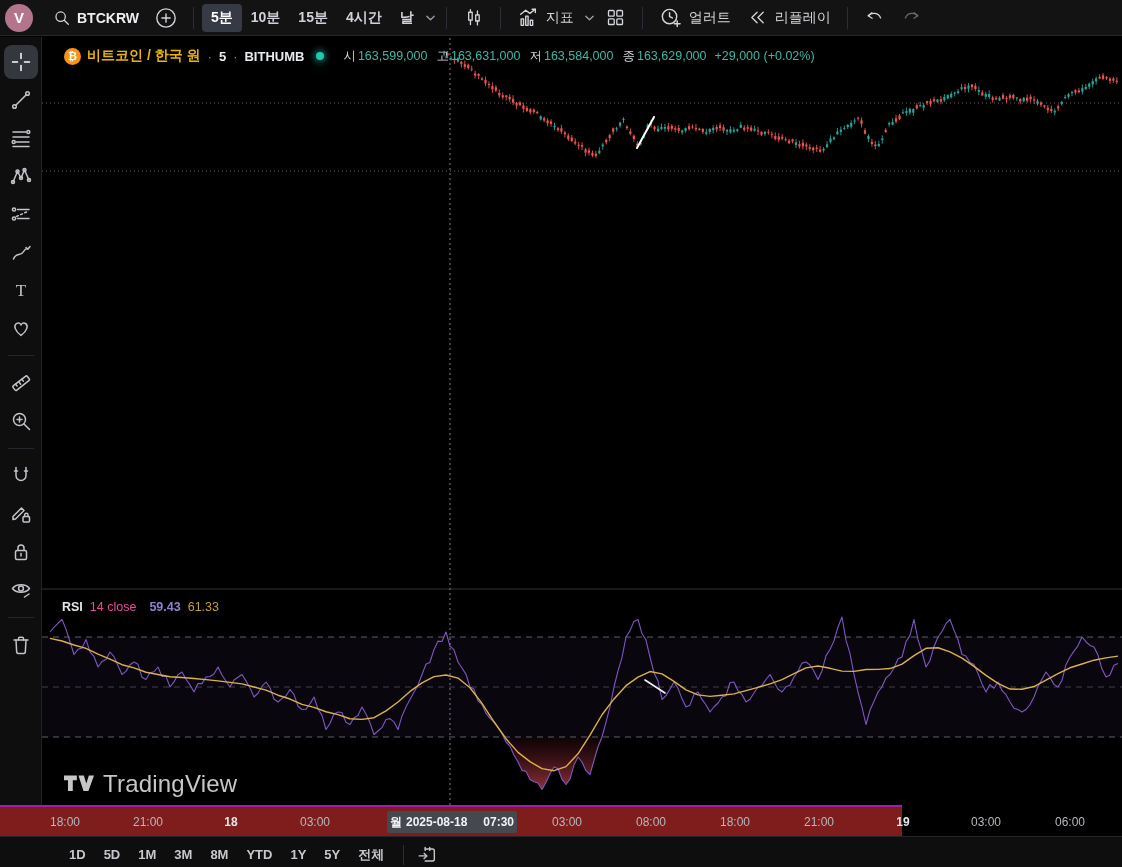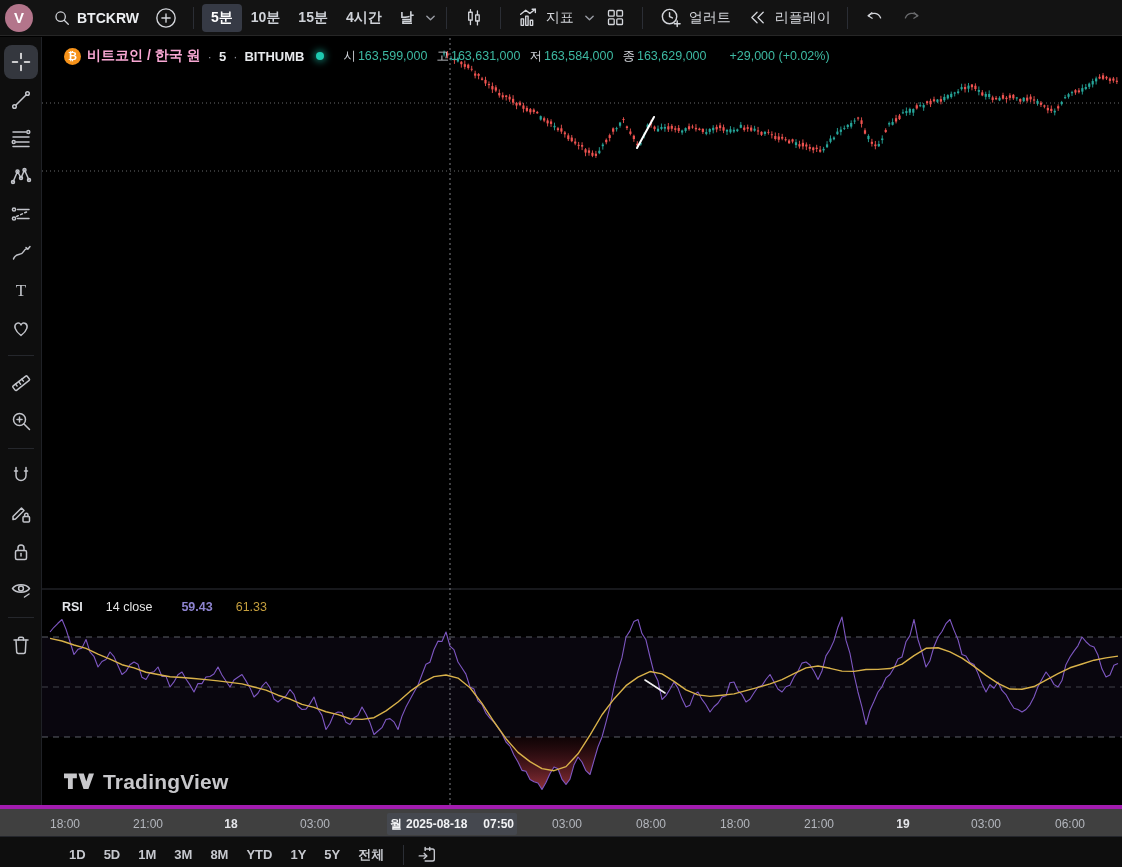--- a/index.html
+++ b/index.html
@@ -31,39 +31,39 @@
     justify-content:center;color:#c2c4ca;cursor:pointer;flex:0 0 auto}
   .sbtn.selected{background:#34373e;color:#fff}
   .ssep{width:26px;height:1px;background:#25272c;margin:6px 0 10px 0;flex:0 0 auto}
 
   
   .chart{position:absolute;left:42px;top:37px;width:1080px;height:768px;background:#000;overflow:hidden}
   #chart-svg{position:absolute;left:0;top:0}
   .legend{position:absolute;left:22px;top:10px;display:flex;align-items:center;gap:6px;z-index:3;white-space:nowrap}
   .btc{width:17px;height:17px;border-radius:50%;background:#f7931a;color:#fff;font-size:11px;font-weight:700;
     display:flex;align-items:center;justify-content:center}
-  .symname{font-size:14px;font-weight:600;color:#f9a8d4;cursor:pointer}
+  .symname{font-size:14px;font-weight:600;color:#eab308;cursor:pointer}
   .symsep{color:#8a8d95;font-size:13px;margin:0 1px}
   .symsub{font-size:13px;font-weight:600;color:#e8eaed}
   .statusdot{width:8px;height:8px;border-radius:50%;background:#1ec9b0;box-shadow:0 0 7px 2px rgba(30,201,176,.55);margin:0 6px}
   .ohlc{display:flex;align-items:center;gap:2px;font-size:12.5px}
   .olabel{color:#cfd2d8;margin-left:7px}
   .oval{color:#3db9a2}
-  .chg{color:#3db9a2;font-size:12.5px;margin-left:21px}
-  .rsi-legend{position:absolute;left:20px;top:563px;display:flex;align-items:baseline;gap:23px;z-index:3;font-size:12.5px}
+  .chg{color:#3db9a2;font-size:12.5px;margin-left:6px}
+  .rsi-legend{position:absolute;left:20px;top:563px;display:flex;align-items:baseline;gap:7px;z-index:3;font-size:12.5px}
   .rsi-t{color:#e3e5e9;font-weight:700}
-  .rsi-p{color:#e5e5e5}
+  .rsi-p{color:#ec4899}
   .rsi-v{color:#8d83cf;font-weight:600;margin-left:6px}
   .rsi-m{color:#c59f3e;font-weight:400}
   .watermark{position:absolute;left:22px;top:733px;display:flex;align-items:center;gap:9px;color:#c7c7ca;z-index:3}
-  .wm-text{font-size:21px;font-weight:700;letter-spacing:.2px}
+  .wm-text{font-size:24px;font-weight:400;letter-spacing:.2px}
 
   
-  .timeaxis{position:absolute;left:0;top:805px;width:1122px;height:31px;background:#404040;
-    border-top:4px solid #a21caf;box-sizing:border-box;z-index:4}
+  .timeaxis{position:absolute;left:0;top:805px;width:902px;height:31px;background:#7f1d1d;
+    border-top:2px solid #a21caf;box-sizing:border-box;z-index:4}
   .tick{position:absolute;top:8px;transform:translateX(-50%);font-size:12px;color:#b4b7be;white-space:nowrap}
   .tick.major{color:#e4e5e9;font-weight:600}
   .datebox{position:absolute;left:387px;top:4px;width:130px;height:22px;background:#45484f;border-radius:2px;
     display:flex;align-items:center;justify-content:center;gap:4px;color:#f2f3f5;font-size:12px;font-weight:700}
   .datebox .gap{width:8px}
 
   
   .bottombar{position:absolute;left:0;top:836px;width:1122px;height:36px;background:#0e0e0e;
     border-top:1px solid #24262c;display:flex;align-items:center;padding-left:60px;box-sizing:border-box;z-index:5}
   .range{color:#c6c8ce;font-size:13px;font-weight:600;padding:4px 9px;border-radius:4px;cursor:pointer}
@@ -749,21 +749,21 @@
     <span class="tick" style="left:651px">08:00</span>
     <span class="tick" style="left:735px">18:00</span>
     <span class="tick" style="left:819px">21:00</span>
     <span class="tick major" style="left:903px">19</span>
     <span class="tick" style="left:986px">03:00</span>
     <span class="tick" style="left:1070px">06:00</span>
     <div class="datebox">
       <span>월</span>
       <span>2025-08-18</span>
       <span class="gap"></span>
-      <span>07:50</span>
+      <span>07:30</span>
     </div>
   </div>
 
   <footer class="bottombar">
     <span class="range">1D</span>
     <span class="range">5D</span>
     <span class="range">1M</span>
     <span class="range">3M</span>
     <span class="range">8M</span>
     <span class="range">YTD</span>

